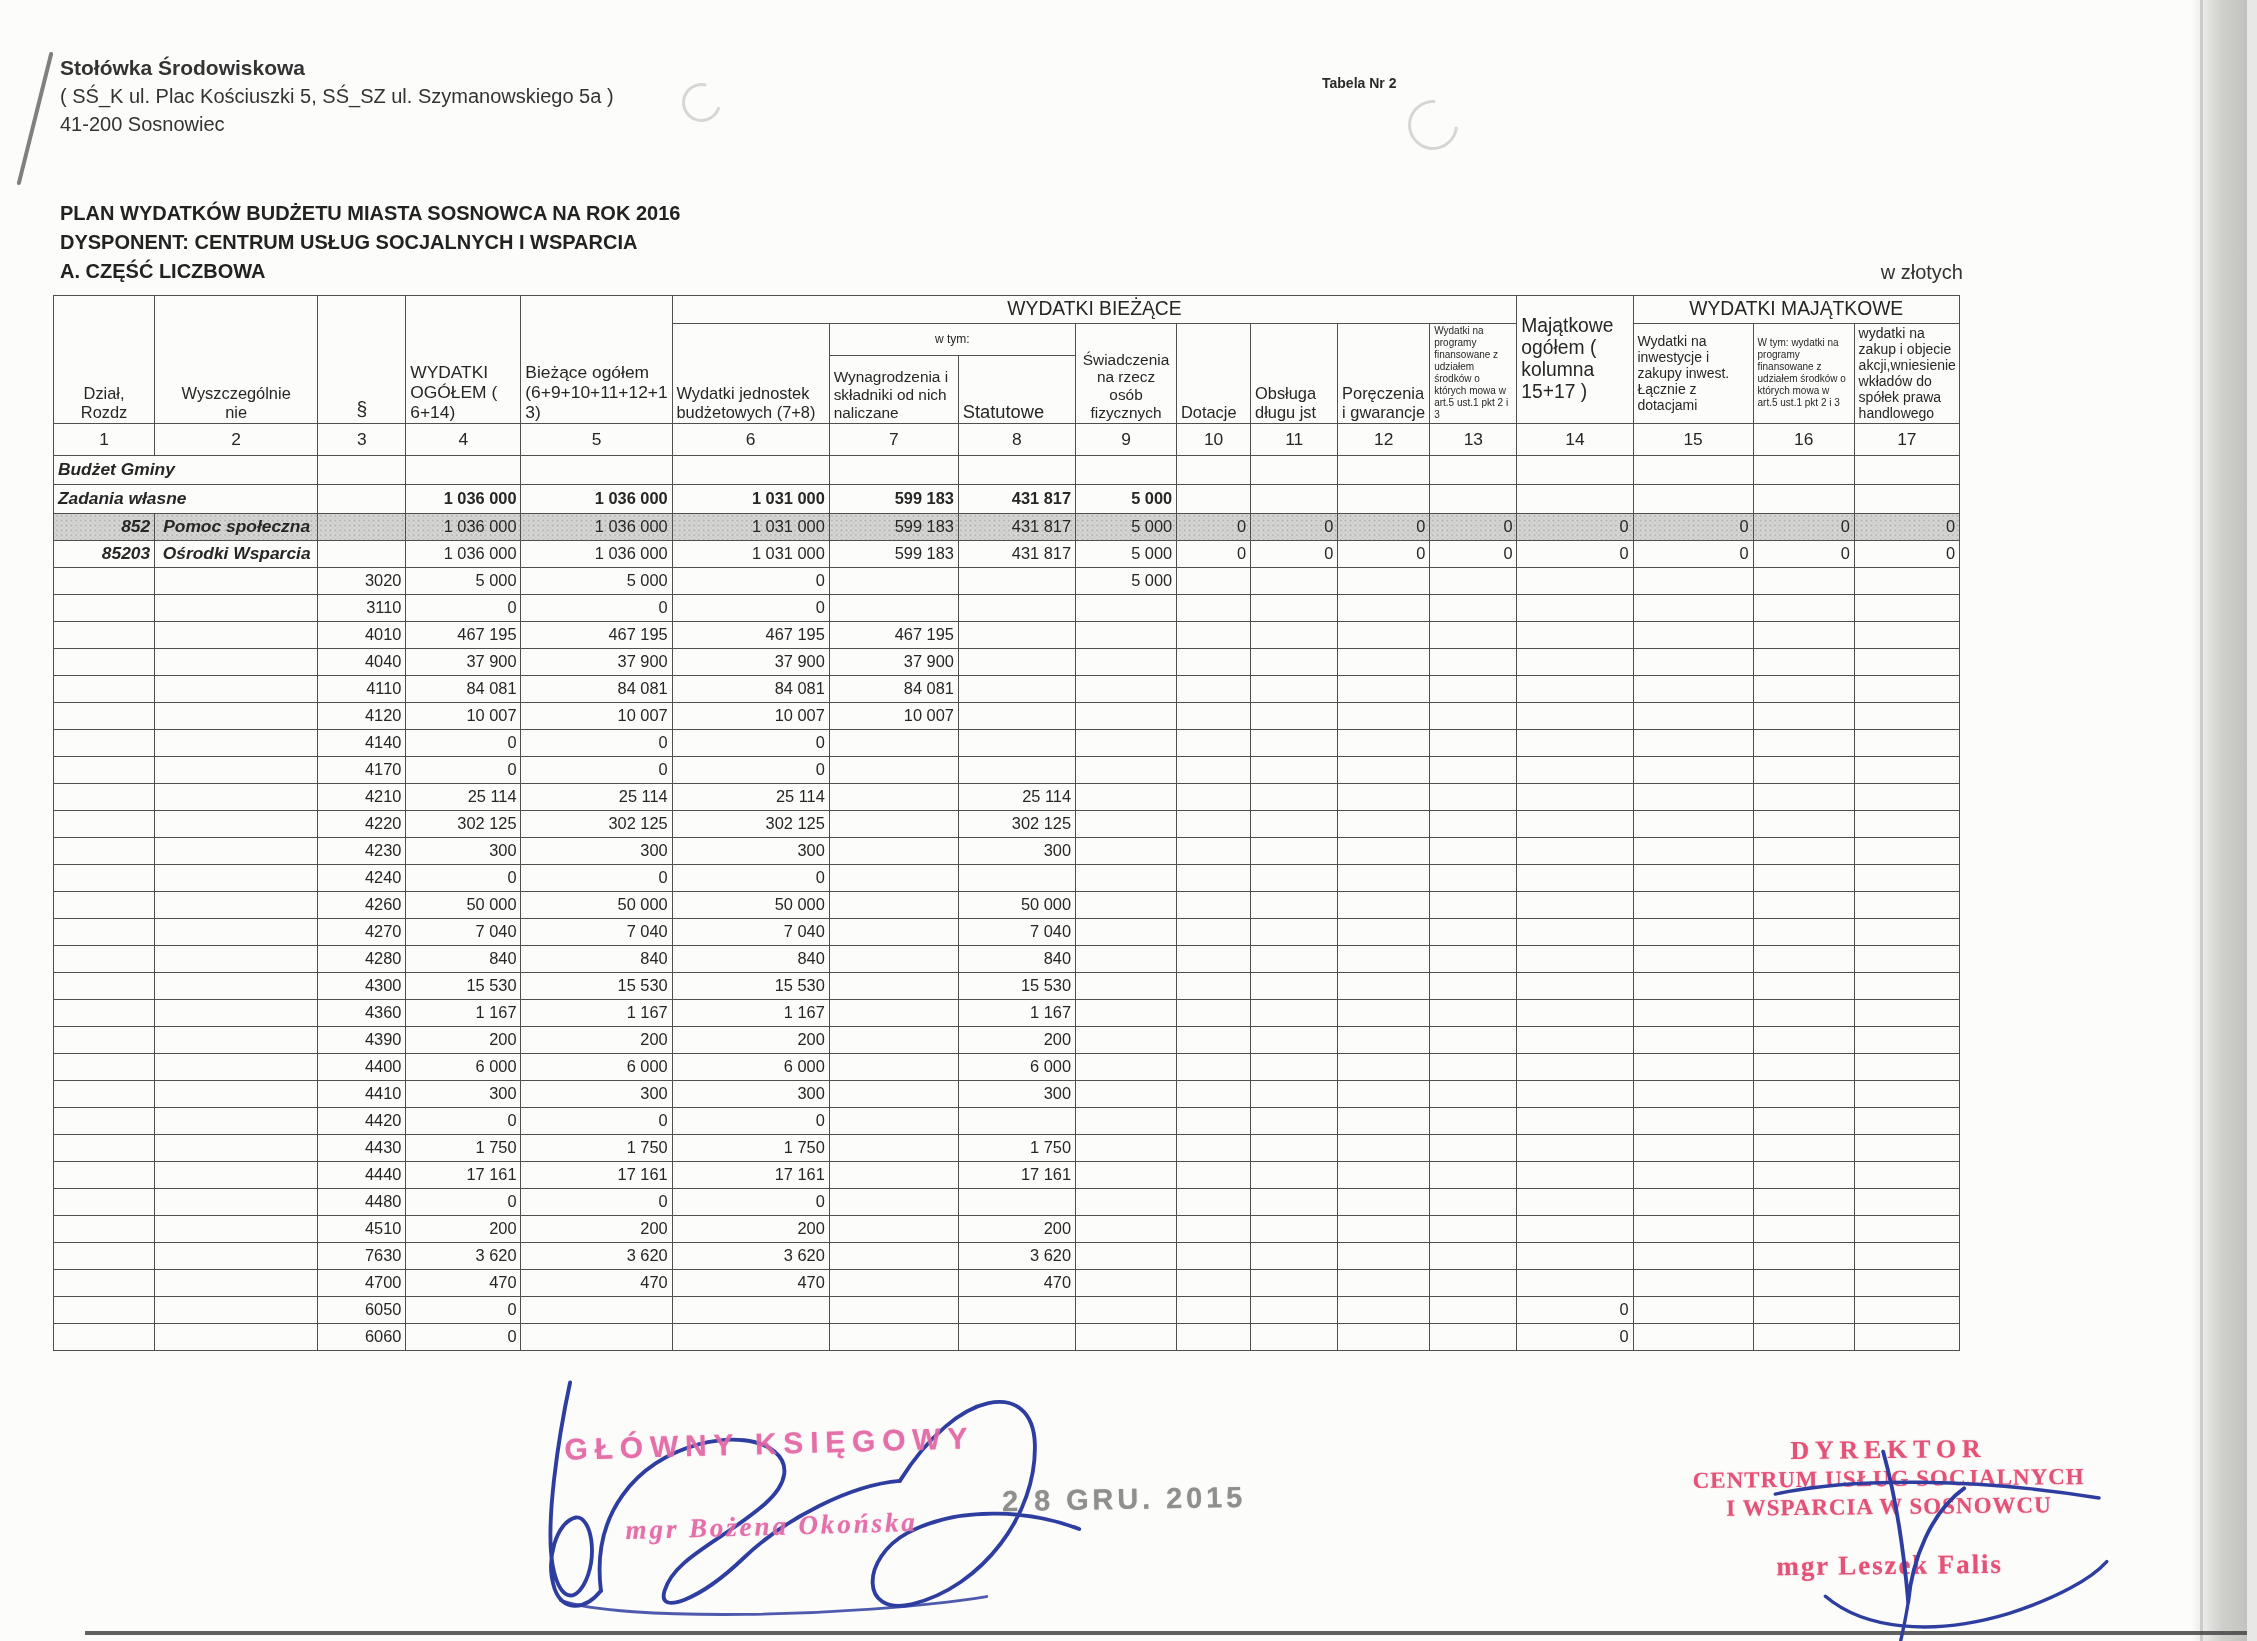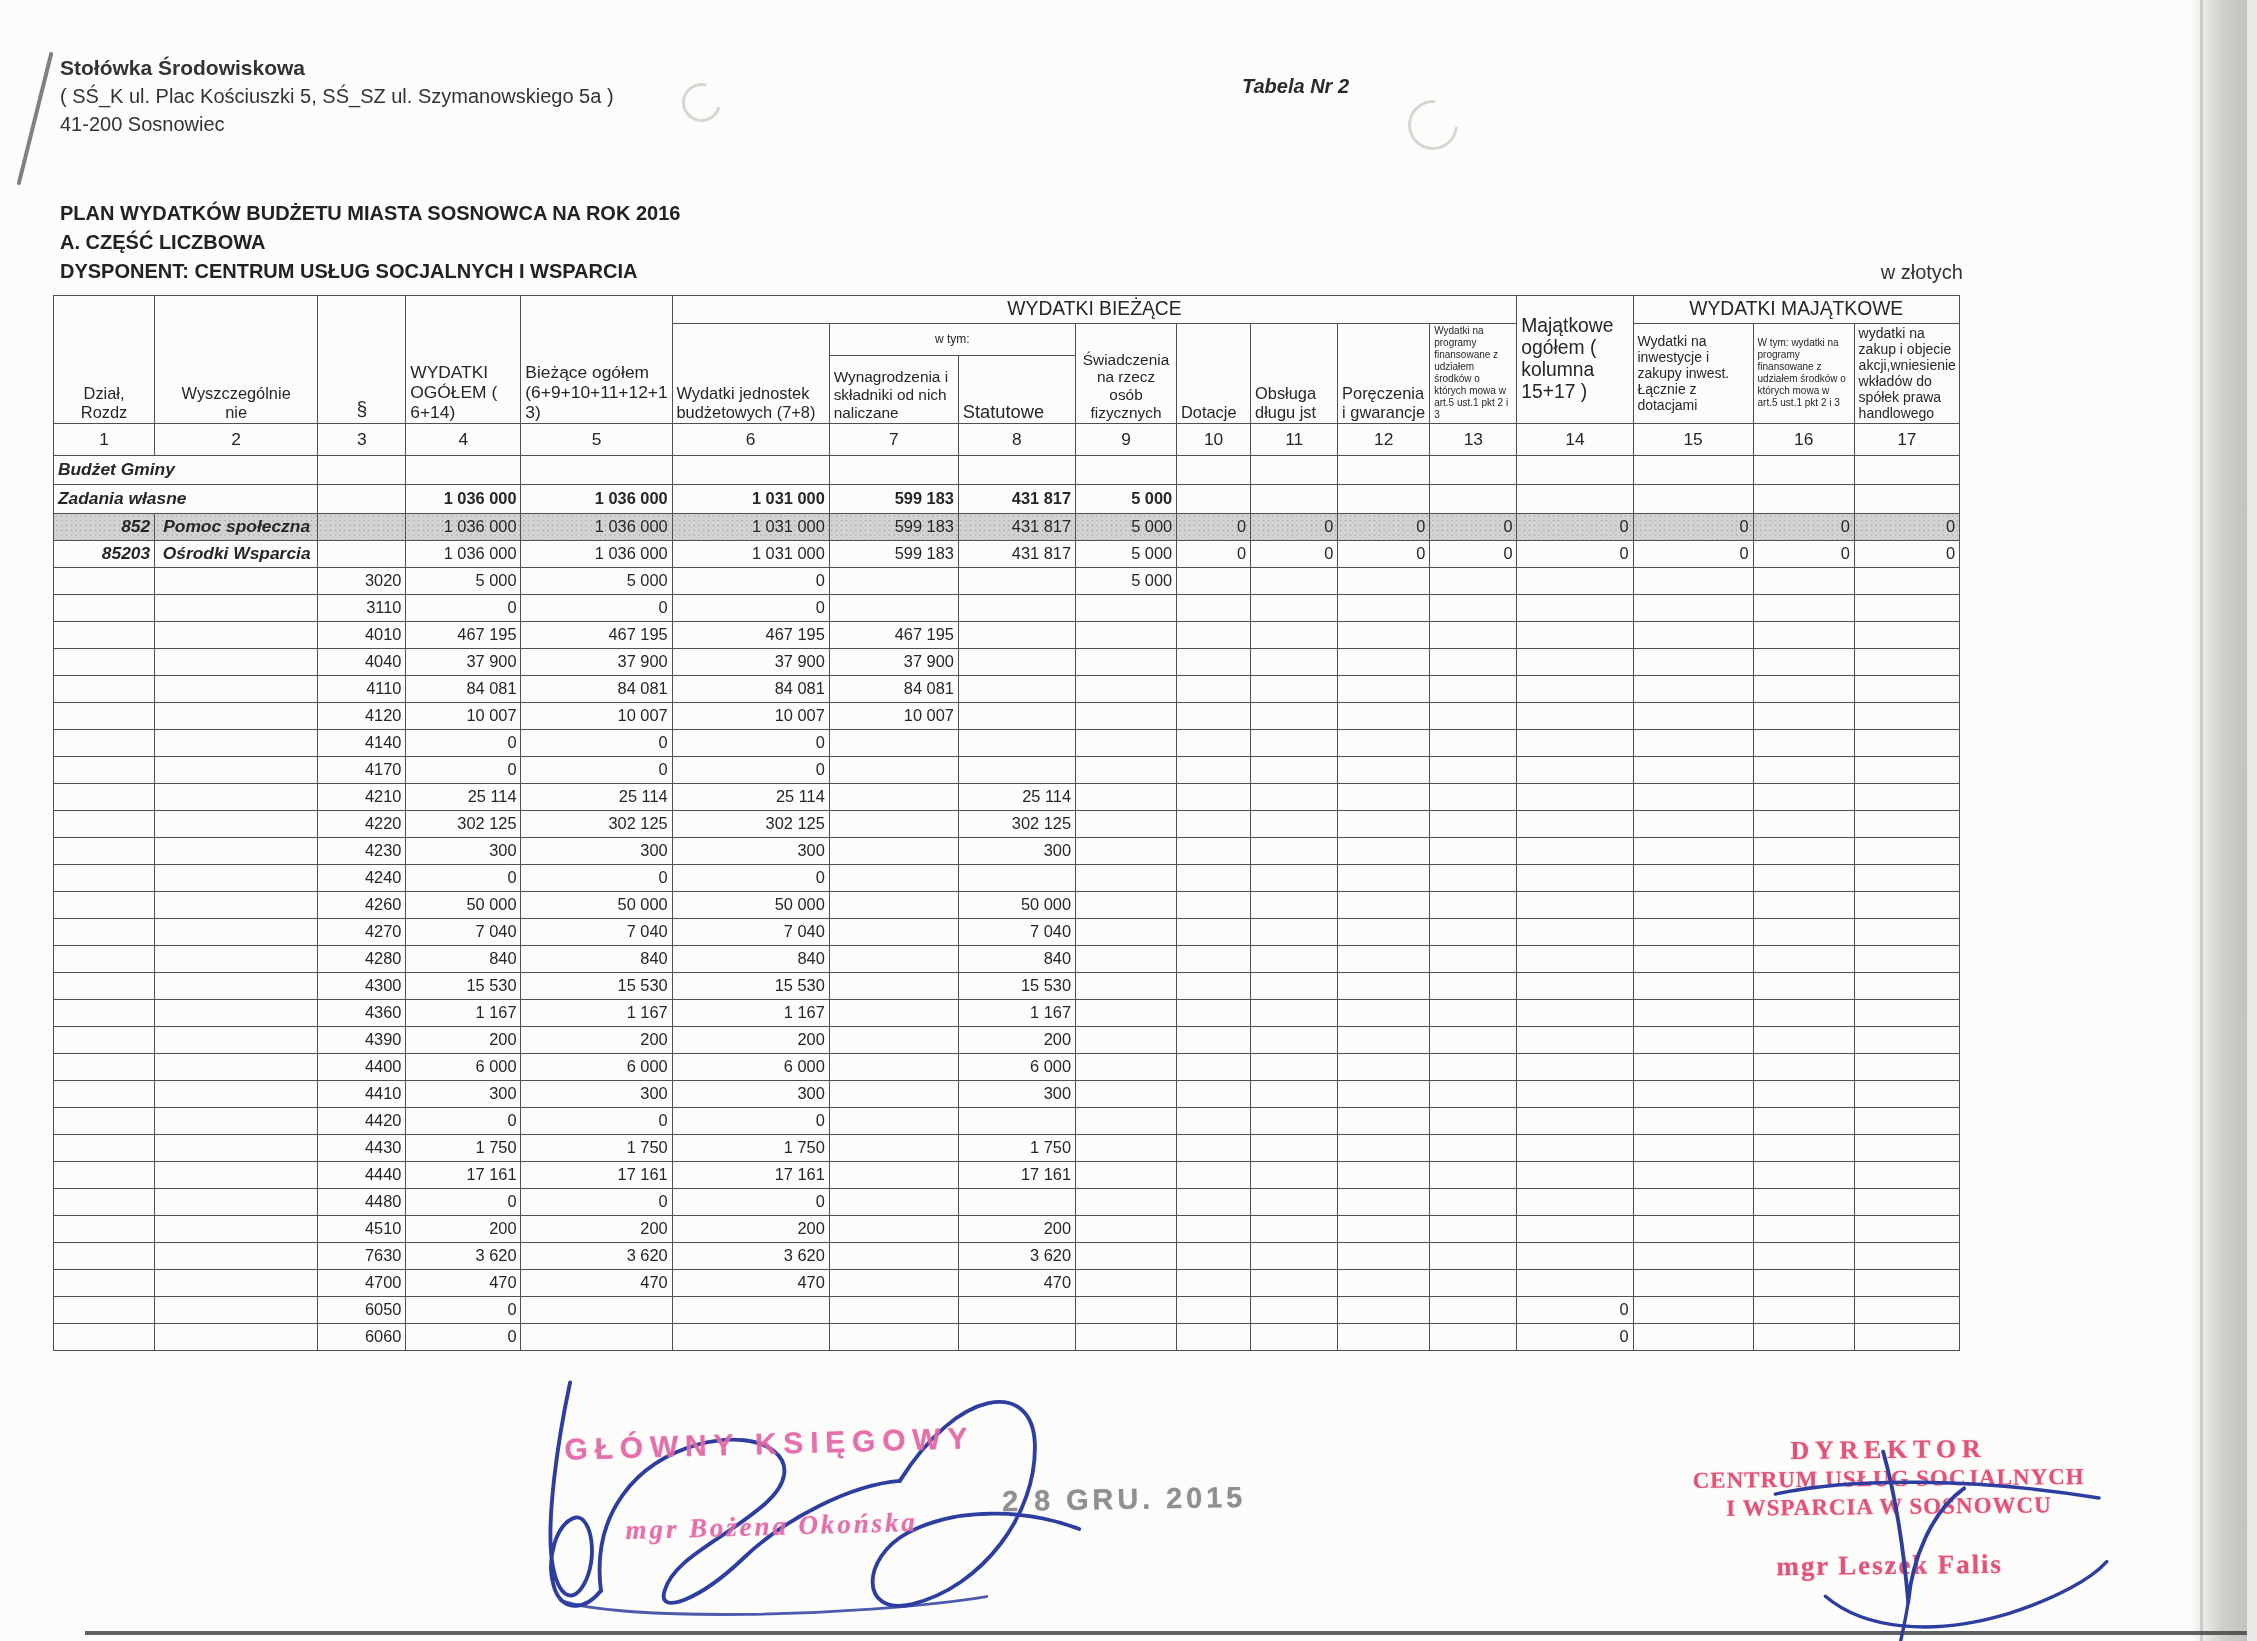--- a/index.html
+++ b/index.html
@@ -11,21 +11,21 @@
   .scan-right-line{position:absolute;top:0;right:44px;width:2.9px;height:100%;background:#bdbdba;opacity:.7;}
   .scan-bottom{position:absolute;left:85px;bottom:5.8px;width:2163px;height:3.9px;background:#454545;opacity:.85;}
   .corner-mark{position:absolute;left:33px;top:50px;width:3.9px;height:137px;background:#6a6a6a;
     transform:rotate(14deg);border-radius:1.9px;opacity:.85;}
   .punch{position:absolute;border-radius:50%;border:3.9px solid #cacac7;opacity:.75;}
   .punch.h1{left:682px;top:83px;width:33px;height:33px;border-right-color:transparent;transform:rotate(-30deg);}
   .punch.h2{left:1408px;top:100px;width:44px;height:44px;border-left-color:transparent;transform:rotate(140deg);}
   
   .org{position:absolute;left:60px;top:54px;line-height:28px;font-size:20px;color:#333;}
   .org .l1{font-weight:bold;font-size:21px;}
-  .tabela{position:absolute;left:1242px;top:75px;font-size:20px;font-weight:bold;font-style:italic;}
+  .tabela{position:absolute;left:1322px;top:75px;font-size:14px;font-weight:bold;}
   .titles{position:absolute;left:60px;top:191px;font-size:20px;font-weight:bold;line-height:29px;color:#222;margin-top:8px;}
   .zlotych{position:absolute;right:284px;top:261px;font-size:20px;color:#333;}
   
   table.budget{position:absolute;left:53px;top:295px;border-collapse:collapse;table-layout:fixed;
     width:1907px;background:#fcfcfa;}
   table.budget th,table.budget td{border:1px solid #4f4f4f;padding:1px 3.9px;overflow:hidden;
     font-weight:normal;color:#262626;}
   table.budget{border:1.9px solid #464646;}
   thead th{vertical-align:bottom;text-align:center;font-size:16.4px;line-height:1.15;}
   th.band{font-size:19.3px;font-weight:bold;text-align:center;vertical-align:middle;height:25px;}
@@ -90,22 +90,22 @@
 
   <div class="org">
     <div class="l1">Stołówka Środowiskowa</div>
     <div>( SŚ_K ul. Plac Kościuszki 5, SŚ_SZ ul. Szymanowskiego 5a )</div>
     <div>41-200 Sosnowiec</div>
   </div>
   <div class="tabela">Tabela Nr 2</div>
 
   <div class="titles">
     <div>PLAN WYDATKÓW BUDŻETU MIASTA SOSNOWCA NA ROK 2016</div>
+    <div>DYSPONENT: CENTRUM USŁUG SOCJALNYCH I WSPARCIA</div>
     <div>A. CZĘŚĆ LICZBOWA</div>
-    <div>DYSPONENT: CENTRUM USŁUG SOCJALNYCH I WSPARCIA</div>
   </div>
   <div class="zlotych">w złotych</div>
 
   <table class="budget">
     <colgroup>
       <col style="width:101px">
         <col style="width:163px">
         <col style="width:88px">
         <col style="width:115px">
       <col style="width:151px">

